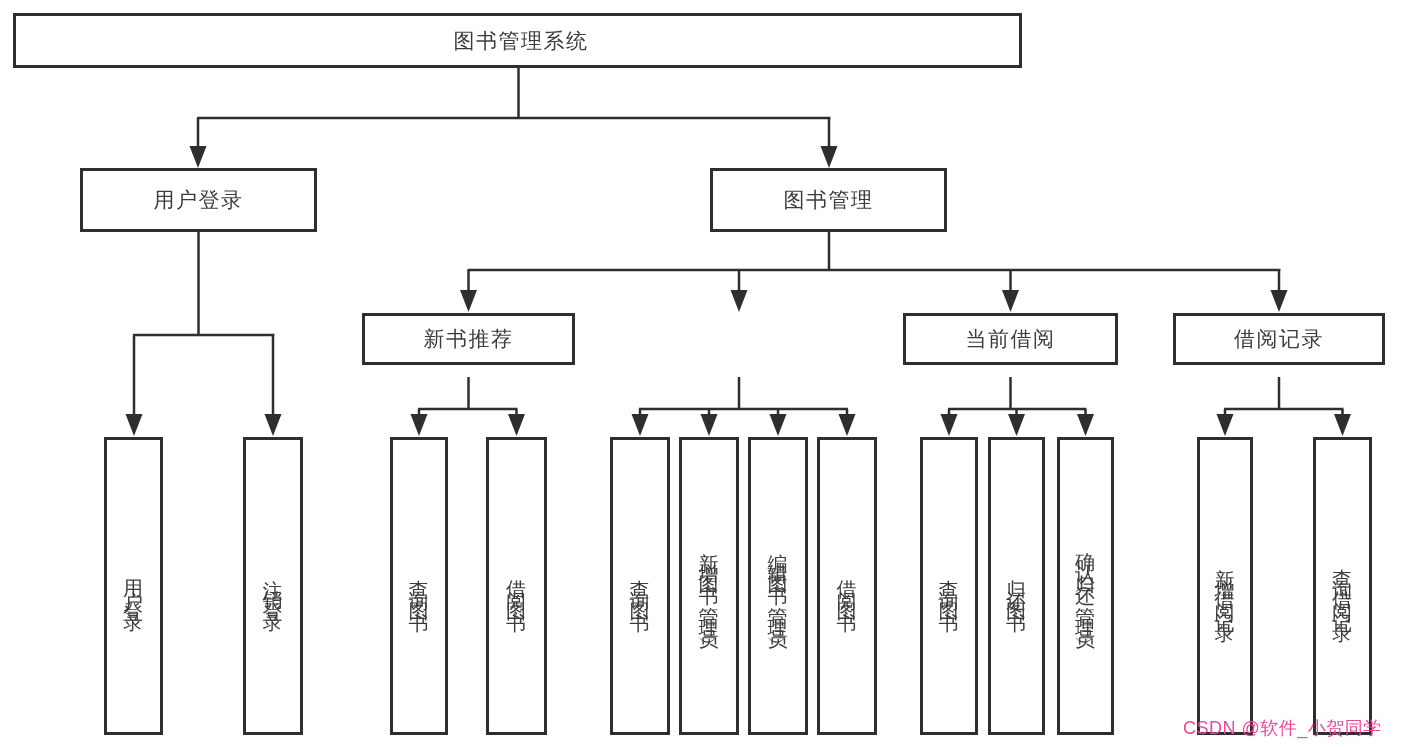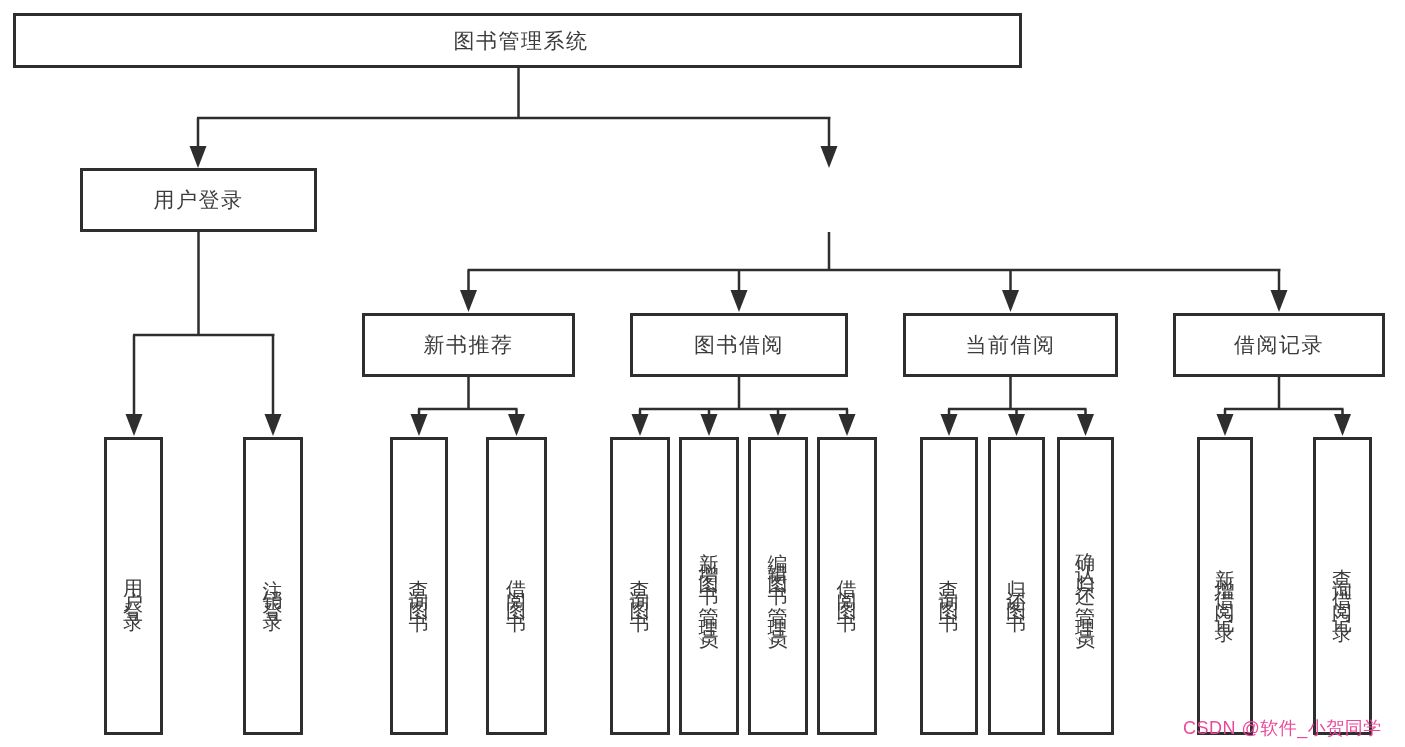--- a/index.html
+++ b/index.html
@@ -15,21 +15,21 @@
     color:#3c3c3c;
   }
   .hlabel { font-size:21px; letter-spacing:1.5px; white-space:nowrap; }
   .vlabel {
     writing-mode:vertical-rl; text-orientation:mixed;
     font-size:20px; letter-spacing:11px; line-height:1; white-space:nowrap;
   }
   
   .root  { left:13px;  top:13px;  width:1009px; height:55px;padding-left:7px; }
   .l2    { top:168px; height:64px; }
-  .l3    { top:313px; height:64px;text-align:right; }
+  .l3    { top:313px; height:52px;text-align:right; }
   .leaf  { top:437px; height:298px; }
   .watermark {
     position:absolute; left:1183px; top:716px; z-index:10;
     color:#ec4899; font-size:18px; letter-spacing:0.5px; white-space:nowrap;
   }
 </style>
 </head>
 <body>
 
 <div class="canvas">
@@ -74,26 +74,26 @@
     </g>
   </svg>
 
   <div class="nodebox root">
     <span class="hlabel">图书管理系统</span>
   </div>
 
   <div class="nodebox l2" style="left:80px; width:237px;">
     <span class="hlabel">用户登录</span>
   </div>
+  <div class="nodebox l2" style="left:710px; width:237px;">
+    <span class="hlabel">图书管理</span>
+  </div>
 
   <div class="nodebox l3" style="left:362px; width:213px;">
     <span class="hlabel">新书推荐</span>
-  </div>
-  <div class="nodebox l3" style="left:630px; width:218px;">
-    <span class="hlabel">图书借阅</span>
   </div>
   <div class="nodebox l3" style="left:1173px; width:212px;">
     <span class="hlabel">借阅记录</span>
   </div>
   <div class="nodebox l3" style="left:903px; width:215px;">
     <span class="hlabel">当前借阅</span>
   </div>
 
   <div class="nodebox leaf" style="left:104px; width:59px;">
     <span class="vlabel">用户登录</span>

